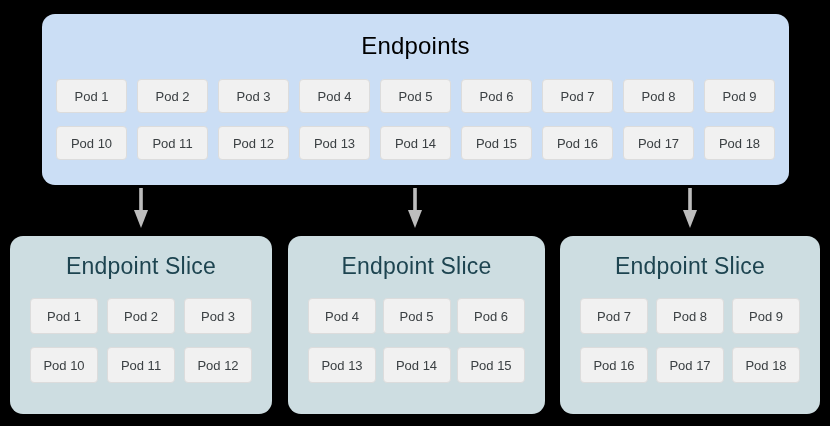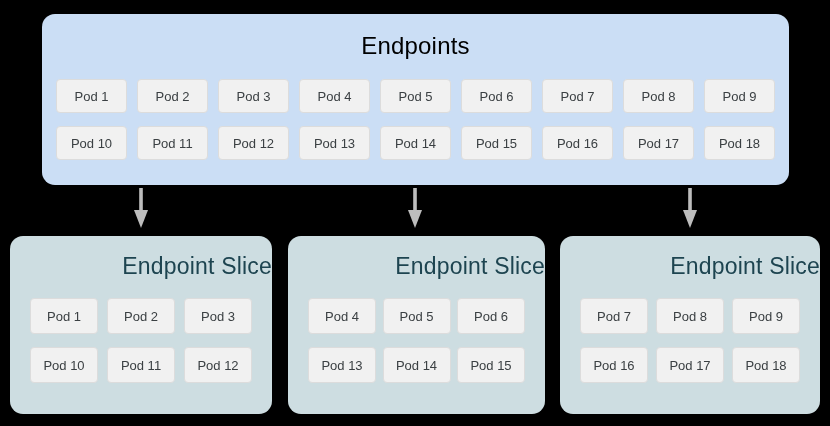--- a/index.html
+++ b/index.html
@@ -90,21 +90,21 @@
   }
   #slice-1 { left: 10px;  width: 262px; }
   #slice-2 { left: 288px; width: 257px; }
   #slice-3 { left: 560px; width: 260px; }
 
   .slice-title {
     position: absolute;
     top: 19px;
     left: 0;
     width: 100%;
-    text-align: right;
+    text-align: center;
     font-size: 23px;
     color: #1d4450;
     letter-spacing: 0.2px;
     line-height: 1;
   }
   .slice-rows {
     position: absolute;
     top: 62px;
     left: 20px;
     right: 20px;

